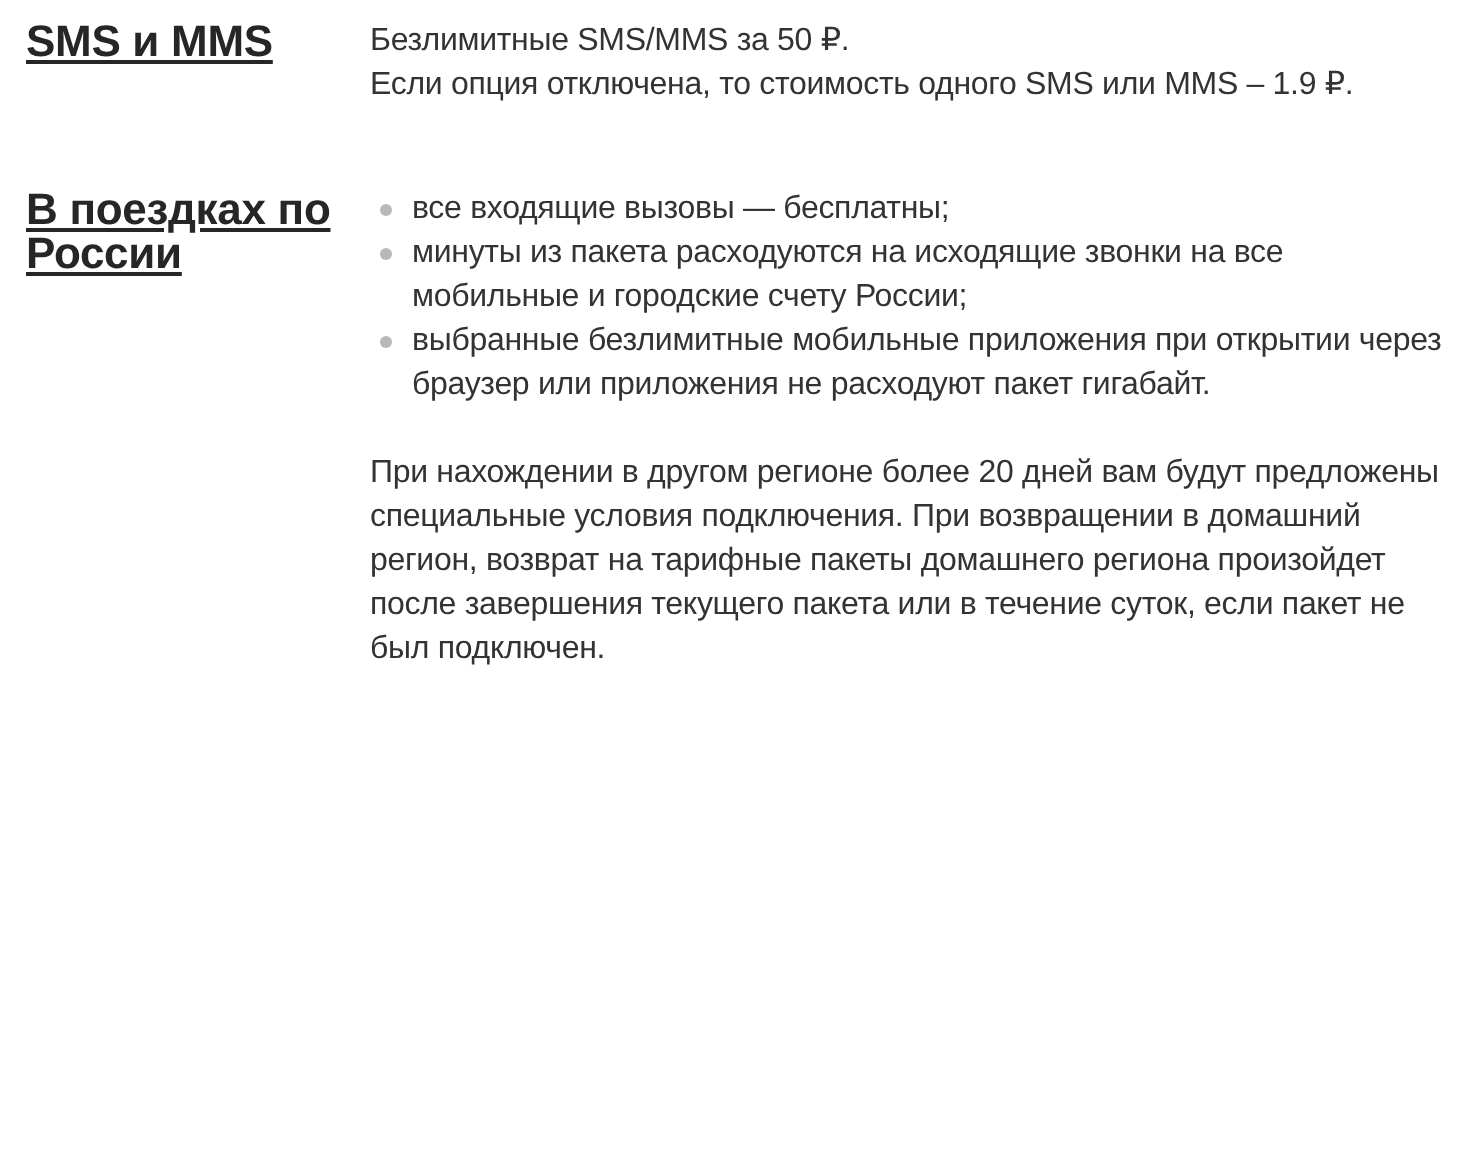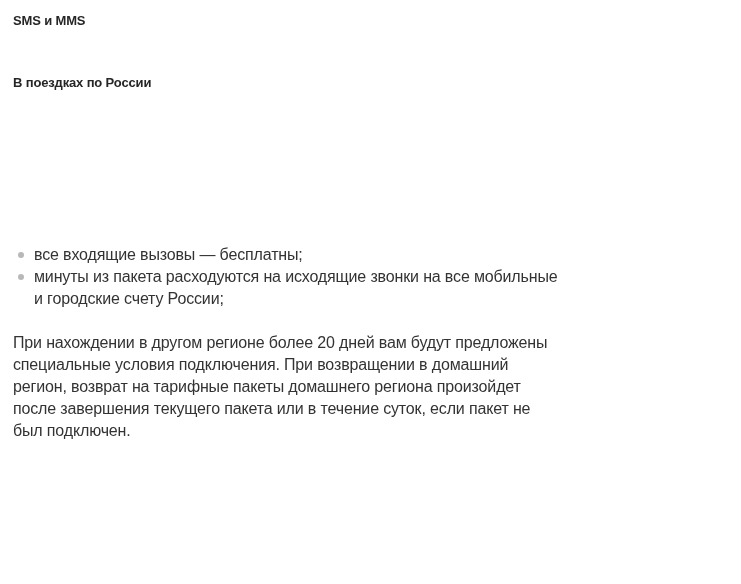--- a/index.html
+++ b/index.html
@@ -26,30 +26,30 @@
   }
   .page {
     padding: 10px 14px 10px 13px;
   }
   .section-row {
     display: flex;
     align-items: flex-start;
   }
   .section-row + .section-row {
     margin-top: 40px;
-    flex-direction: column;
   }
   .section-label {
     width: 172px;
     flex: 0 0 172px;
     font-weight: bold;
     color: var(--label);
-    font-size: 13px;
+    font-size: 22px;
     line-height: 22px;
     padding-top: 0;
+    text-decoration: underline;
   }
   .section-content {
     flex: 1 1 auto;
     max-width: 546px;
   }
   .para {
     margin: 0;
     white-space: pre-line;
   }
   .para + .para {
@@ -80,33 +80,39 @@
   }
 </style>
 </head>
 <body>
 
 <div class="page">
 
   <div class="section-row">
     <div class="section-label">SMS и MMS</div>
     <div class="section-content">
+      <p class="para">Безлимитные SMS/MMS за 50 ₽.
+Если опция отключена, то стоимость одного SMS или MMS – 1.9 ₽.</p>
     </div>
   </div>
 
   <div class="section-row">
     <div class="section-label">В поездках по России</div>
     <div class="section-content">
       <ul class="conditions">
         <li>
           <span class="bullet"></span>
           <span class="li-text">все входящие вызовы — бесплатны;</span>
         </li>
         <li>
           <span class="bullet"></span>
           <span class="li-text">минуты из пакета расходуются на исходящие звонки на все мобильные и городские счету России;</span>
         </li>
+        <li>
+          <span class="bullet"></span>
+          <span class="li-text">выбранные безлимитные мобильные приложения при открытии через браузер или приложения не расходуют пакет гигабайт.</span>
+        </li>
       </ul>
       <p class="para">При нахождении в другом регионе более 20 дней вам будут предложены специальные условия подключения. При возвращении в домашний регион, возврат на тарифные пакеты домашнего региона произойдет после завершения текущего пакета или в течение суток, если пакет не был подключен.</p>
     </div>
   </div>
 
 </div>
 
 </body></html>

